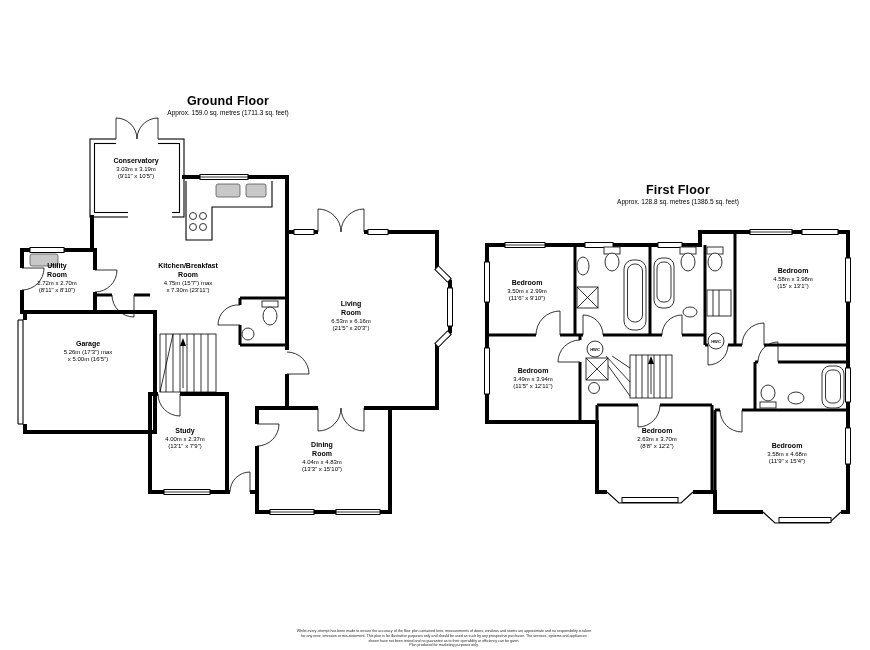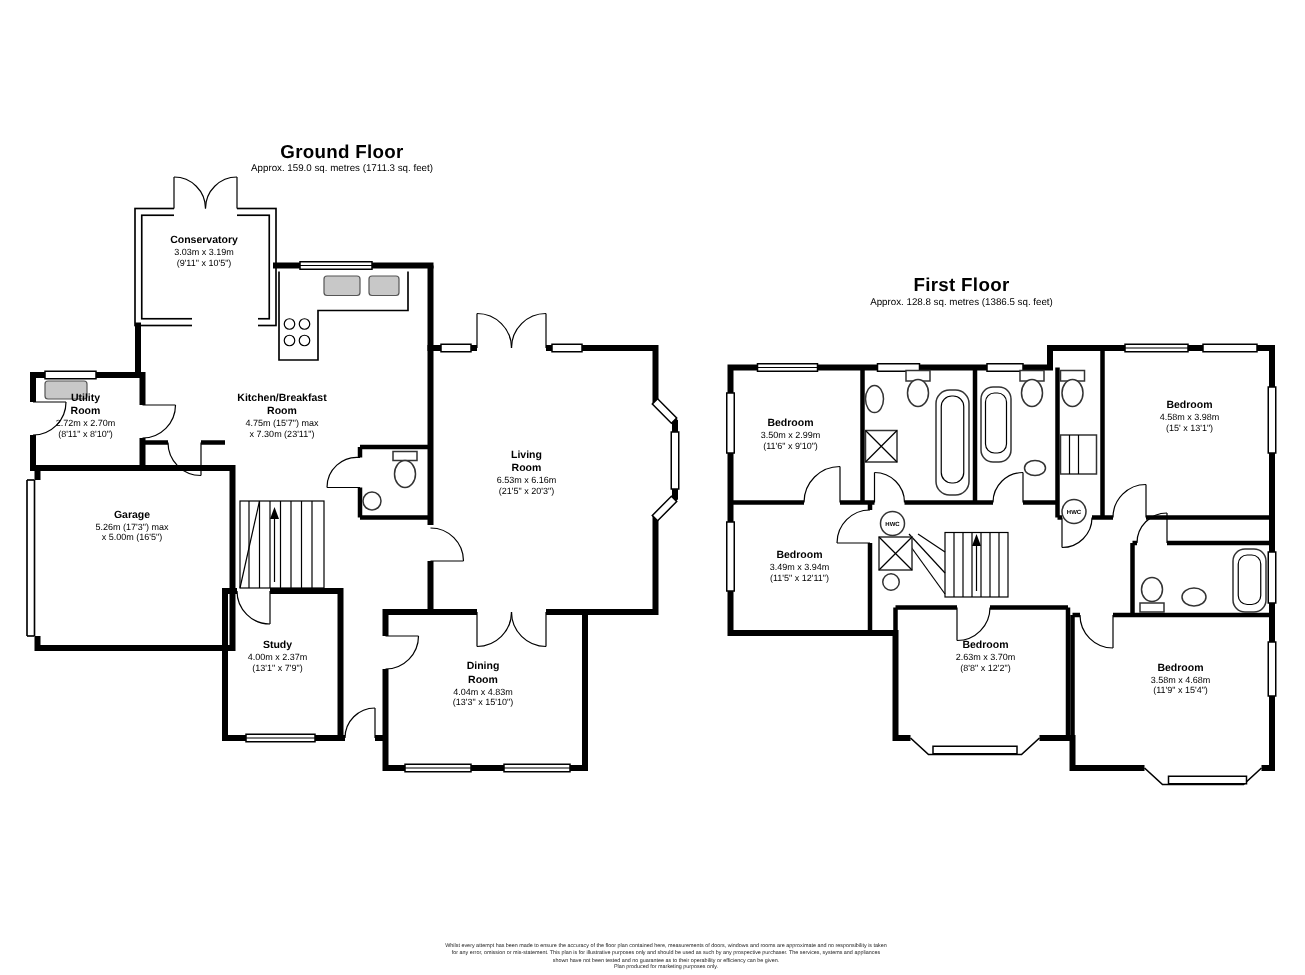--- a/index.html
+++ b/index.html
@@ -300,21 +300,21 @@
         <ellipse class="fx" cx="768" cy="393" rx="7" ry="8"></ellipse>
         <ellipse class="fx" cx="796" cy="398" rx="8" ry="6"></ellipse>
       </g>
     </g>
   </svg>
 
   <div class="floor-title" style="left:118px;top:94px;">
     <div class="ft-name">Ground Floor</div>
     <div class="ft-sub">Approx. 159.0 sq. metres (1711.3 sq. feet)</div>
   </div>
-  <div class="floor-title" style="left:531px;top:183px;">
+  <div class="floor-title" style="left:568px;top:183px;">
     <div class="ft-name">First Floor</div>
     <div class="ft-sub">Approx. 128.8 sq. metres (1386.5 sq. feet)</div>
   </div>
 
   <div class="room-label" style="left:81px;top:157px;">
     <div class="rn">Conservatory</div>
     <div class="rd">3.03m x 3.19m
 (9'11" x 10'5")</div>
   </div>
   <div class="room-label" style="left:2px;top:262px;">

